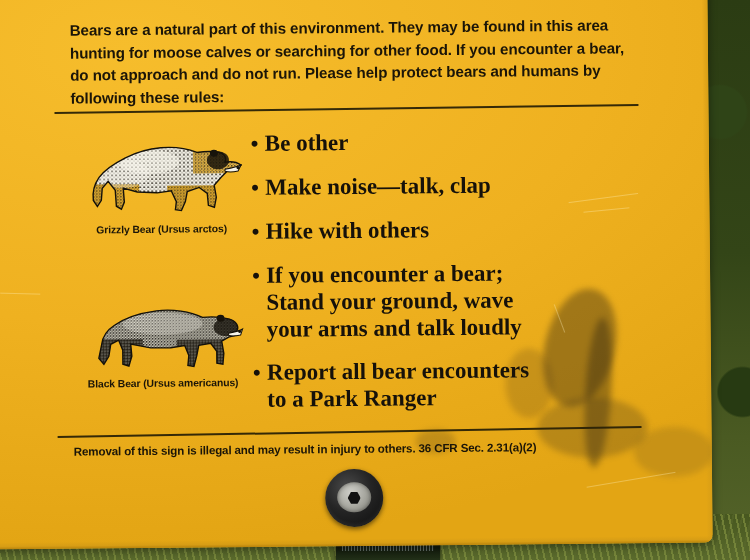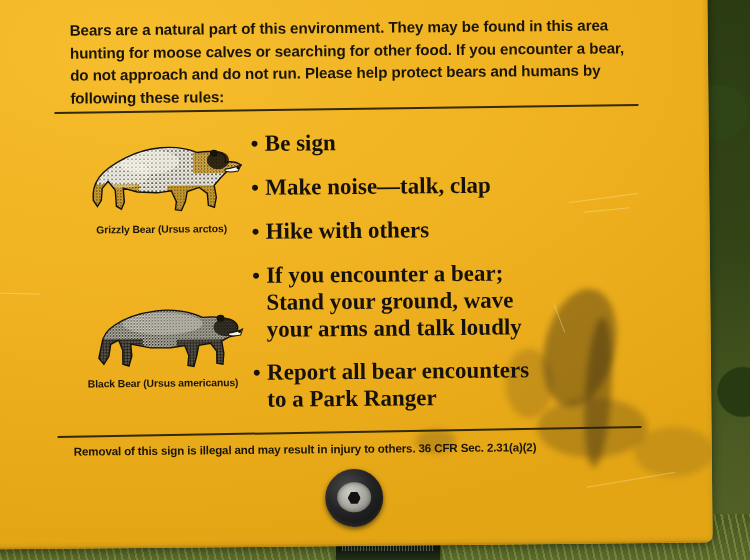--- a/index.html
+++ b/index.html
@@ -272,21 +272,21 @@
         <path d="M152,50 C158,49 163,48 166,46 L164,52 C159,53 154,53 152,52 Z" fill="#f6f4ea" stroke="#14110a" stroke-width="1"></path>
         <circle cx="163" cy="48.5" r="1.5" fill="#14110a"></circle>
         <ellipse cx="144" cy="35" rx="4" ry="3.5" fill="#17130b"></ellipse>
       </svg>
       <div class="caption">Black Bear (Ursus americanus)</div>
     </div>
 
     <div class="rules">
       <div class="rule-item">
         <span class="bullet">•</span>
-        <span class="rule-text">Be sign</span>
+        <span class="rule-text">Be other</span>
       </div>
       <div class="rule-item">
         <span class="bullet">•</span>
         <span class="rule-text">Make noise—talk, clap</span>
       </div>
       <div class="rule-item">
         <span class="bullet">•</span>
         <span class="rule-text">Hike with others</span>
       </div>
       <div class="rule-item">

